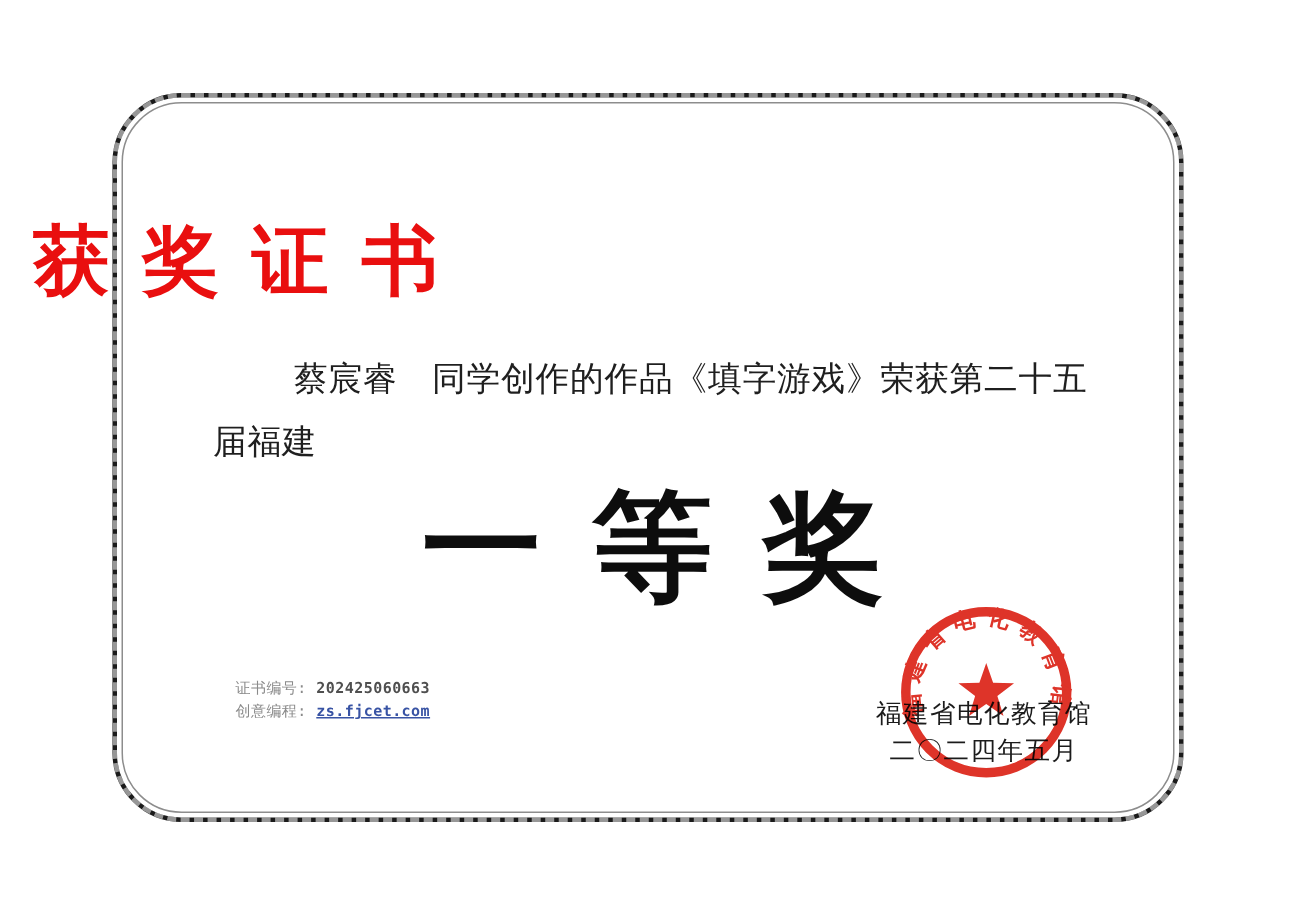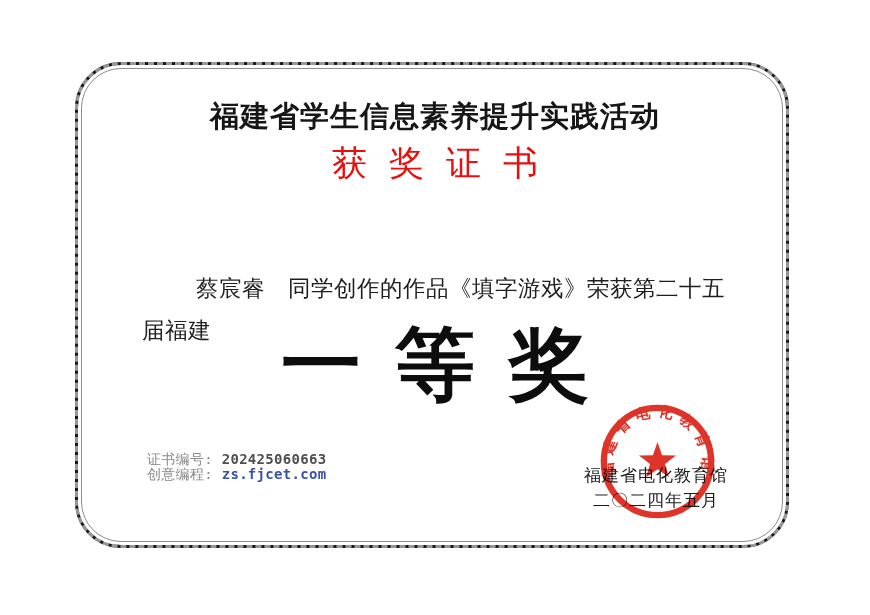--- a/index.html
+++ b/index.html
@@ -46,64 +46,64 @@
     font-size: 29px;
     font-weight: bold;
     color: #161616;
     letter-spacing: 1px;
   }
 
   .cert-title {
     position: absolute;
     top: 140px; left: 0;
     width: 100%;
-    text-align: center;
-    font-size: 35px;
-    font-weight: 400;
+    font-size: 51px;
+    font-weight: 700;
     color: #e90f0f;
     letter-spacing: 22px;
     text-indent: 22px;
   }
 
   .body-text {
     position: absolute;
     left: 142px; top: 232px;
     width: 600px;
     font-size: 22.5px;
     line-height: 42px;
     color: #1f1f1f;
     letter-spacing: 0.5px;
   }
-  .body-text .line-1 { text-indent: 2.4em; margin-top: 36px; }
+  .body-text .line-1 { text-indent: 2.4em; }
 
   .award {
     position: absolute;
     top: 312px; left: 0;
     width: 100%;
     text-align: center;
     font-family: "DejaVu Serif", serif;
     font-size: 80px;
     font-weight: bold;
     color: #0d0d0d;
     letter-spacing: 34px;
     text-indent: 34px;
   }
 
   .cert-info {
     position: absolute;
-    left: 147px; top: 452px;
+    left: 157px; top: 452px;
     font-family: "DejaVu Sans Mono", monospace;
-    font-size: 14px;
+    font-size: 10px;
     line-height: 15px;
     color: #8a8a8a;
     letter-spacing: 0.3px;
   }
   .cert-info .value { color: #4f4f4f; font-weight: bold; }
   .cert-info .link {
     color: #3853a4;
+    text-decoration: underline;
     font-weight: bold;
     cursor: pointer;
   }
 
   .issuer {
     position: absolute;
     left: 572px; top: 464px;
     width: 168px;
     text-align: center;
     font-size: 17px;
@@ -125,21 +125,20 @@
     letter-spacing: 7px;
   }
 </style>
 </head>
 <body>
 
 <div class="canvas">
 
   <div class="frame"></div>
 
-  <div class="activity-title">福建省学生信息素养提升实践活动</div>
 
   <div class="cert-title">获奖证书</div>
 
   <div class="body-text">
     <div class="line-1">蔡宸睿　同学创作的作品《填字游戏》荣获第二十五届福建</div>
   </div>
 
   <div class="award">一等奖</div>
 
   <div class="cert-info">

